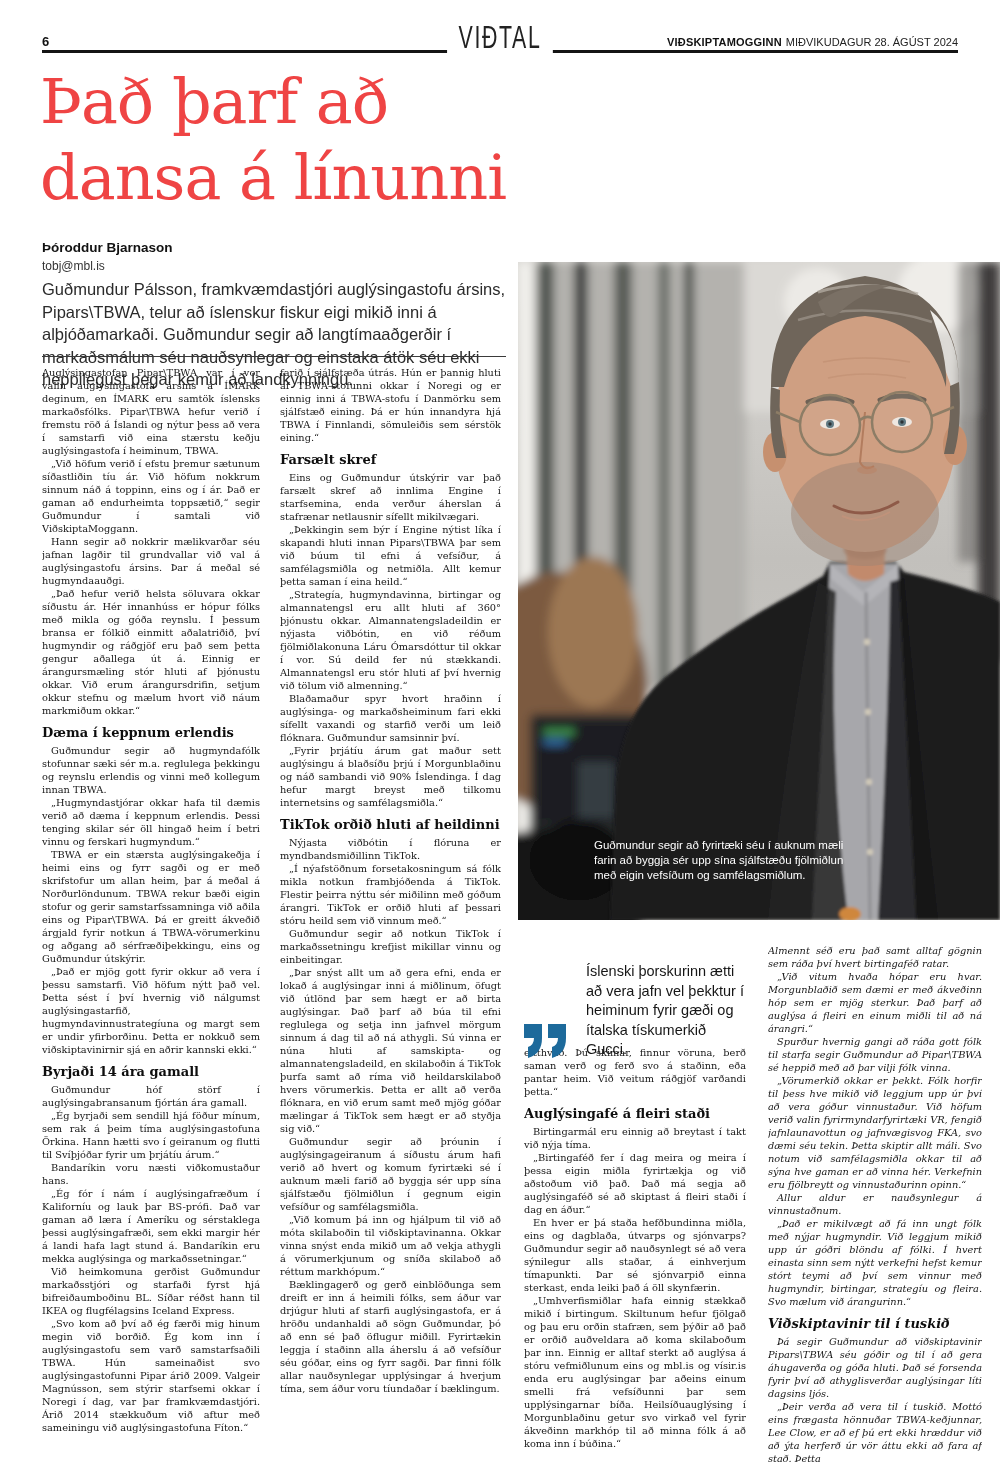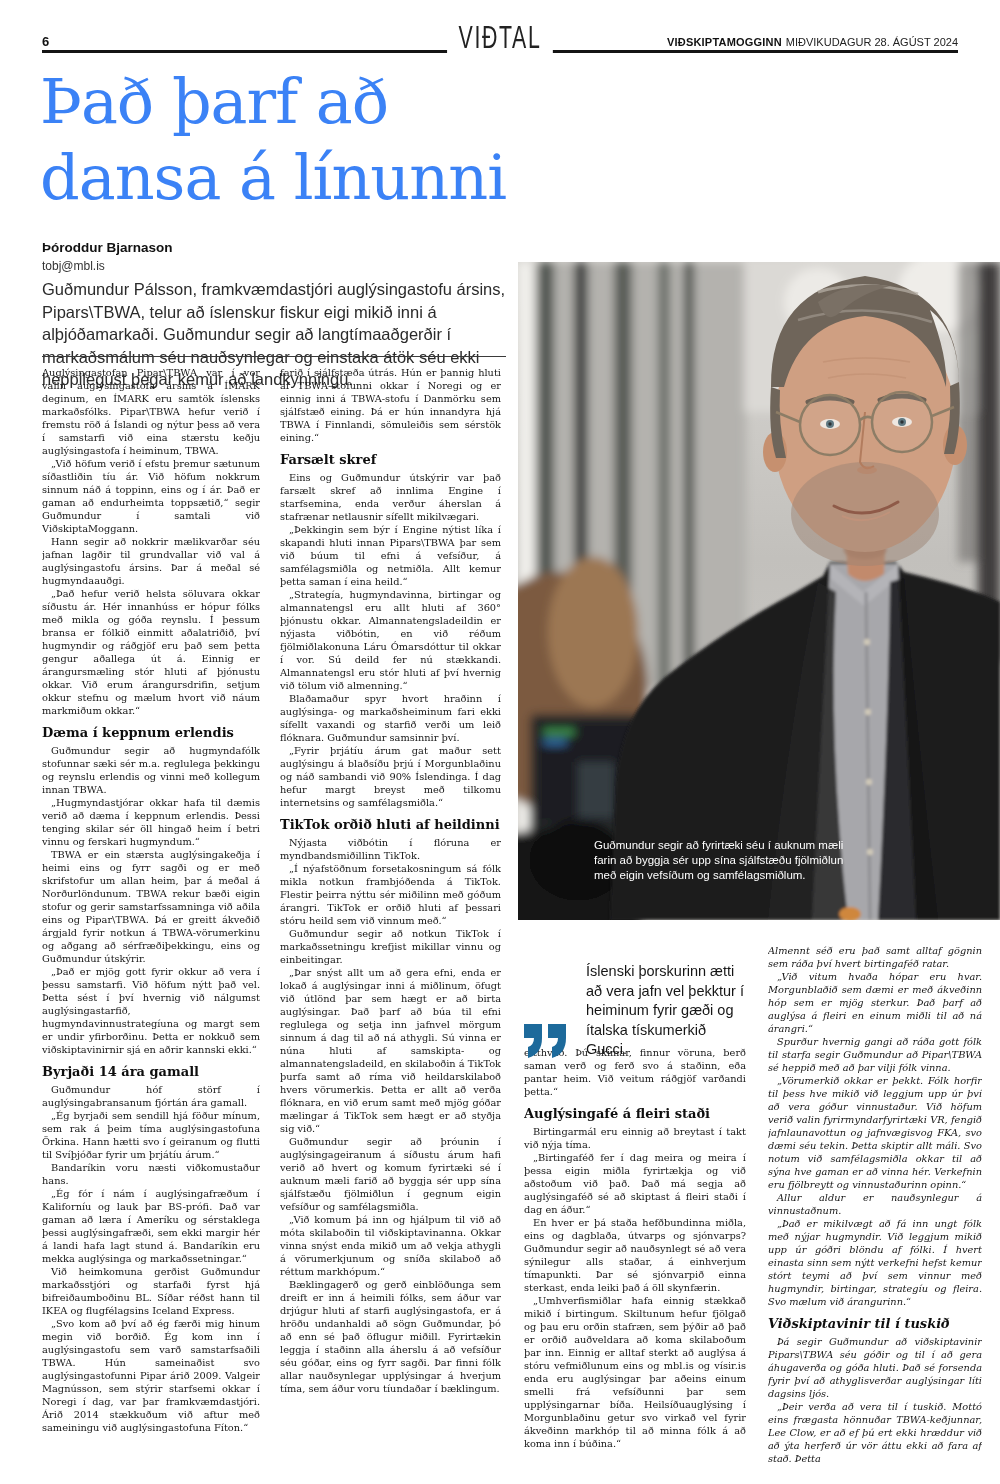--- a/index.html
+++ b/index.html
@@ -11,21 +11,21 @@
   .header-rule{position:absolute;left:42px;top:50px;width:916px;height:2.5px;background:#141414;}
   .section-label{position:absolute;left:50%;top:22px;transform:translateX(-50%) scaleX(.82) scaleY(1.18);
         font-family:"Liberation Sans",sans-serif;font-weight:300;font-size:26px;letter-spacing:2px;
         color:#222;background:#fff;padding:0 14px;z-index:2;}
   .masthead{position:absolute;right:42px;top:36px;font-size:11px;color:#111;white-space:nowrap;}
   .masthead .paper{font-weight:bold;letter-spacing:.2px;}
   .masthead .date{font-weight:normal;margin-left:4px;color:#222;}
 
   
   .headline{position:absolute;left:40px;top:64px;font-family:"DejaVu Serif",serif;font-weight:500;
-        font-size:62px;line-height:76px;letter-spacing:-1px;color:#3b82f6;}
+        font-size:62px;line-height:76px;letter-spacing:-1px;color:#ef4444;}
   .byline-author{position:absolute;left:42px;top:240px;font-size:13.5px;font-weight:bold;color:#111;}
   .byline-email{position:absolute;left:42px;top:259px;font-size:12px;color:#333;}
   .lead{position:absolute;left:42px;top:278px;width:466px;font-size:16.5px;line-height:22.5px;color:#2b2b2b;}
   .lead-rule{position:absolute;left:42px;top:356px;width:464px;height:1px;background:#3a3a3a;}
 
   
   .col{position:absolute;font-family:"DejaVu Serif",serif;font-size:9.8px;line-height:13px;
        color:#161616;text-align:justify;overflow:hidden;}
   .col p{margin:0;text-indent:9px;}
   .col p.no-indent{text-indent:0;}

